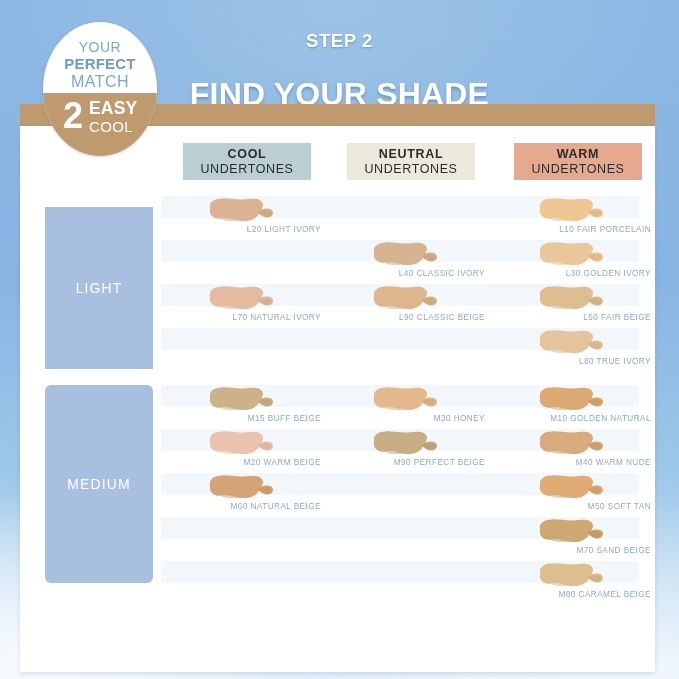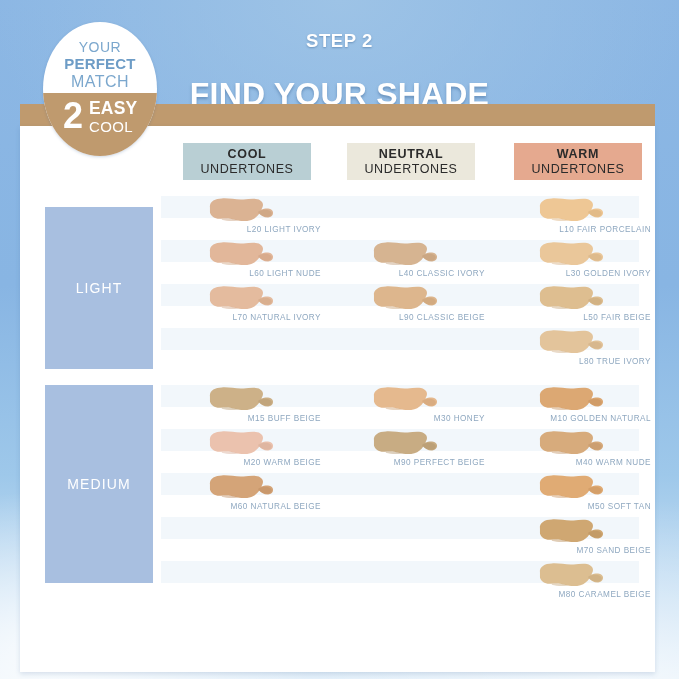--- a/index.html
+++ b/index.html
@@ -132,21 +132,21 @@
   <div class="uhdr" id="uh1" style="background: rgb(235, 232, 220);">
     <div class="t1">NEUTRAL</div>
     <div class="t2">UNDERTONES</div>
   </div>
   <div class="uhdr" id="uh2" style="background: rgb(229, 169, 143);">
     <div class="t1">WARM</div>
     <div class="t2">UNDERTONES</div>
   </div>
 
   <div class="gblock" id="gb0" style="background: rgb(168, 191, 224);">LIGHT</div>
-  <div class="gblock" id="gb1" style="background: rgb(168, 191, 224);">MEDIUM</div>
+  <div class="gblock" id="gb1" style="background: rgb(168, 191, 224); border-radius: 6px;">MEDIUM</div>
 
   <div class="stripes" id="stripes">
       <div class="stripe" style="top: 0px; background: rgb(242, 247, 251);"></div>
       <div class="stripe" style="top: 44px; background: rgb(242, 247, 251);"></div>
       <div class="stripe" style="top: 88px; background: rgb(242, 247, 251);"></div>
       <div class="stripe" style="top: 132px; background: rgb(242, 247, 251);"></div>
       <div class="stripe" style="top: 189px; background: rgb(242, 247, 251);"></div>
       <div class="stripe" style="top: 233px; background: rgb(242, 247, 251);"></div>
       <div class="stripe" style="top: 277px; background: rgb(242, 247, 251);"></div>
       <div class="stripe" style="top: 321px; background: rgb(242, 247, 251);"></div>
@@ -155,28 +155,20 @@
 
   <div class="grid" id="grid">
       <div class="cell" style="left: 0px; top: 0px;">
         <div class="sw"><svg viewBox="0 0 150 56" width="74" height="27" preserveAspectRatio="none">
             <path d="M6 22 C4 10 16 3 30 3 C46 2 58 6 74 5 C88 4 100 2 108 7 C116 12 114 20 110 26 C116 24 124 22 130 26 C137 31 134 40 126 42 C118 44 110 39 106 34 C102 40 96 46 88 48 C78 51 66 50 56 47 C46 44 38 44 28 45 C16 46 8 40 6 32 Z" fill="#dbb393"></path>
             <path d="M104 30 C112 26 122 25 128 29 C134 33 131 40 124 41 C117 42 109 38 104 33 Z" fill="#c79e7c" opacity=".55"></path>
             <path d="M30 45 C44 43 54 46 64 48 C54 51 40 50 30 47 Z" fill="#c79e7c" opacity=".45"></path>
           </svg></div>
         <div class="lbl" style="color: rgb(143, 168, 192);">L20 LIGHT IVORY</div>
       </div>
-      <div class="cell" style="left: 0px; top: 44px;">
-        <div class="sw"><svg viewBox="0 0 150 56" width="74" height="27" preserveAspectRatio="none">
-            <path d="M6 22 C4 10 16 3 30 3 C46 2 58 6 74 5 C88 4 100 2 108 7 C116 12 114 20 110 26 C116 24 124 22 130 26 C137 31 134 40 126 42 C118 44 110 39 106 34 C102 40 96 46 88 48 C78 51 66 50 56 47 C46 44 38 44 28 45 C16 46 8 40 6 32 Z" fill="#e2b79a"></path>
-            <path d="M104 30 C112 26 122 25 128 29 C134 33 131 40 124 41 C117 42 109 38 104 33 Z" fill="#cfa381" opacity=".55"></path>
-            <path d="M30 45 C44 43 54 46 64 48 C54 51 40 50 30 47 Z" fill="#cfa381" opacity=".45"></path>
-          </svg></div>
-        <div class="lbl" style="color: rgb(143, 168, 192);">L60 LIGHT NUDE</div>
-      </div>
       <div class="cell" style="left: 0px; top: 88px;">
         <div class="sw"><svg viewBox="0 0 150 56" width="74" height="27" preserveAspectRatio="none">
             <path d="M6 22 C4 10 16 3 30 3 C46 2 58 6 74 5 C88 4 100 2 108 7 C116 12 114 20 110 26 C116 24 124 22 130 26 C137 31 134 40 126 42 C118 44 110 39 106 34 C102 40 96 46 88 48 C78 51 66 50 56 47 C46 44 38 44 28 45 C16 46 8 40 6 32 Z" fill="#e4bb9e"></path>
             <path d="M104 30 C112 26 122 25 128 29 C134 33 131 40 124 41 C117 42 109 38 104 33 Z" fill="#d0a584" opacity=".55"></path>
             <path d="M30 45 C44 43 54 46 64 48 C54 51 40 50 30 47 Z" fill="#d0a584" opacity=".45"></path>
           </svg></div>
         <div class="lbl" style="color: rgb(143, 168, 192);">L70 NATURAL IVORY</div>
       </div>
       <div class="cell" style="left: 164px; top: 44px;">
         <div class="sw"><svg viewBox="0 0 150 56" width="74" height="27" preserveAspectRatio="none">

